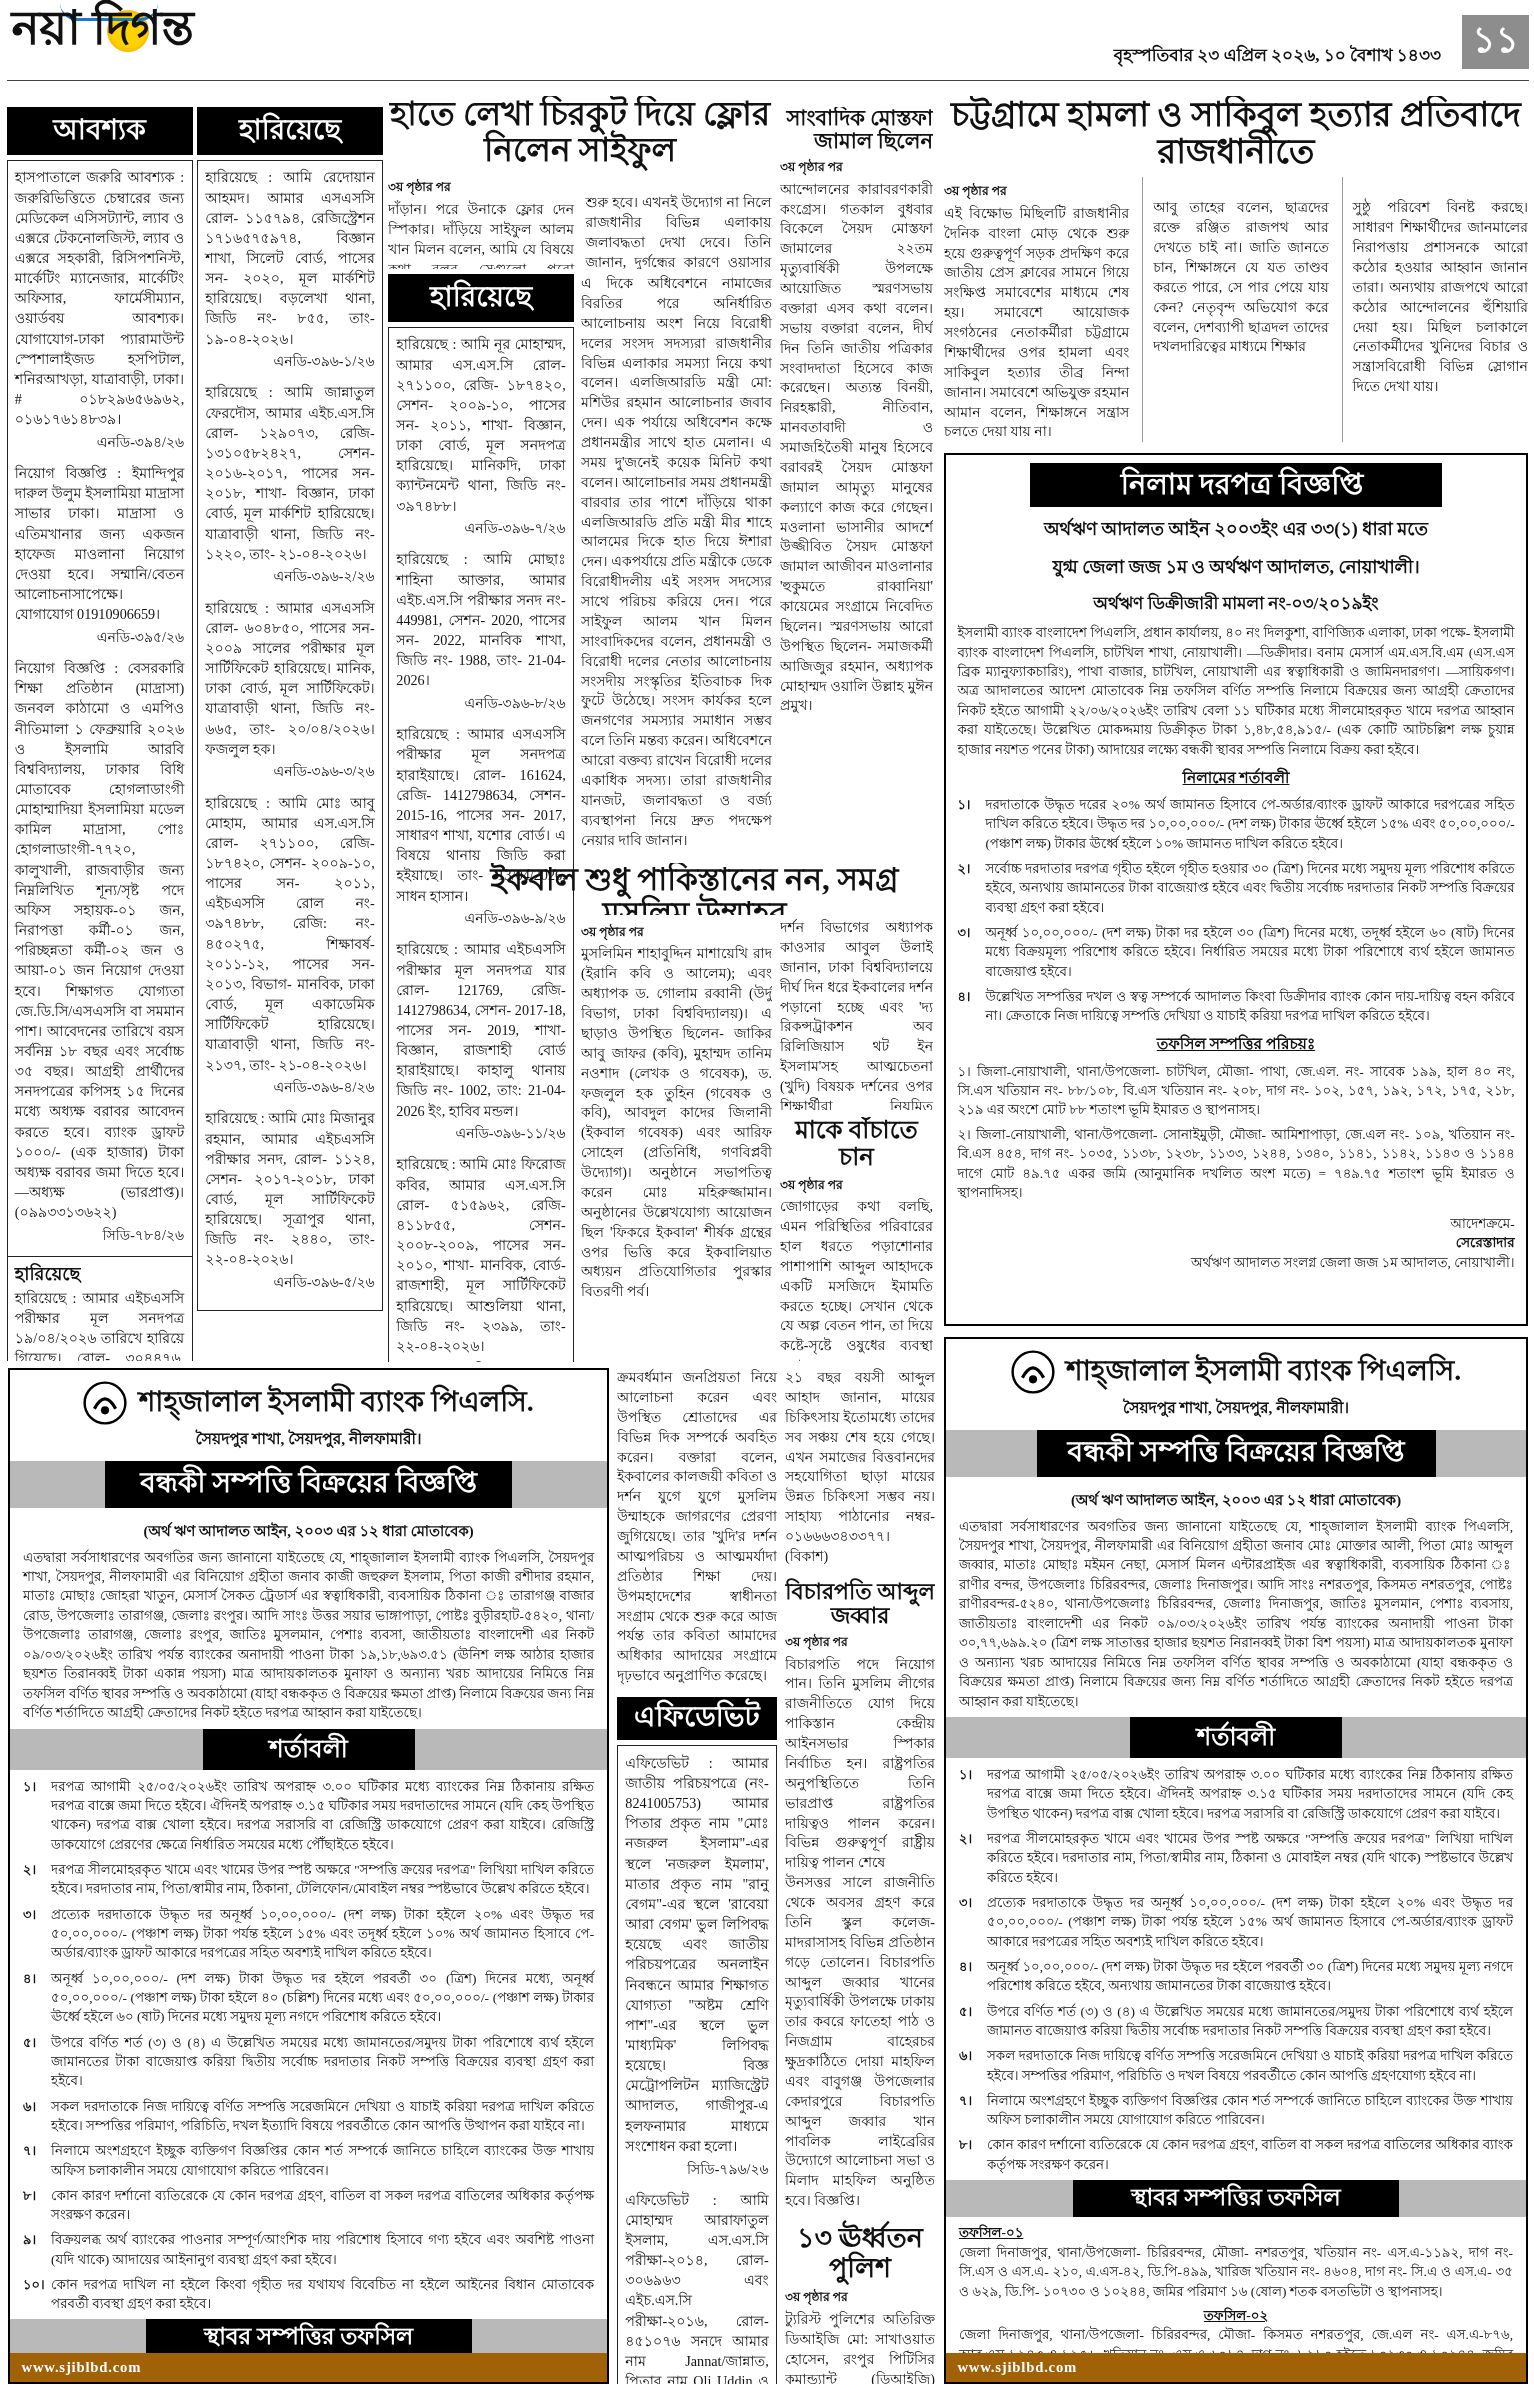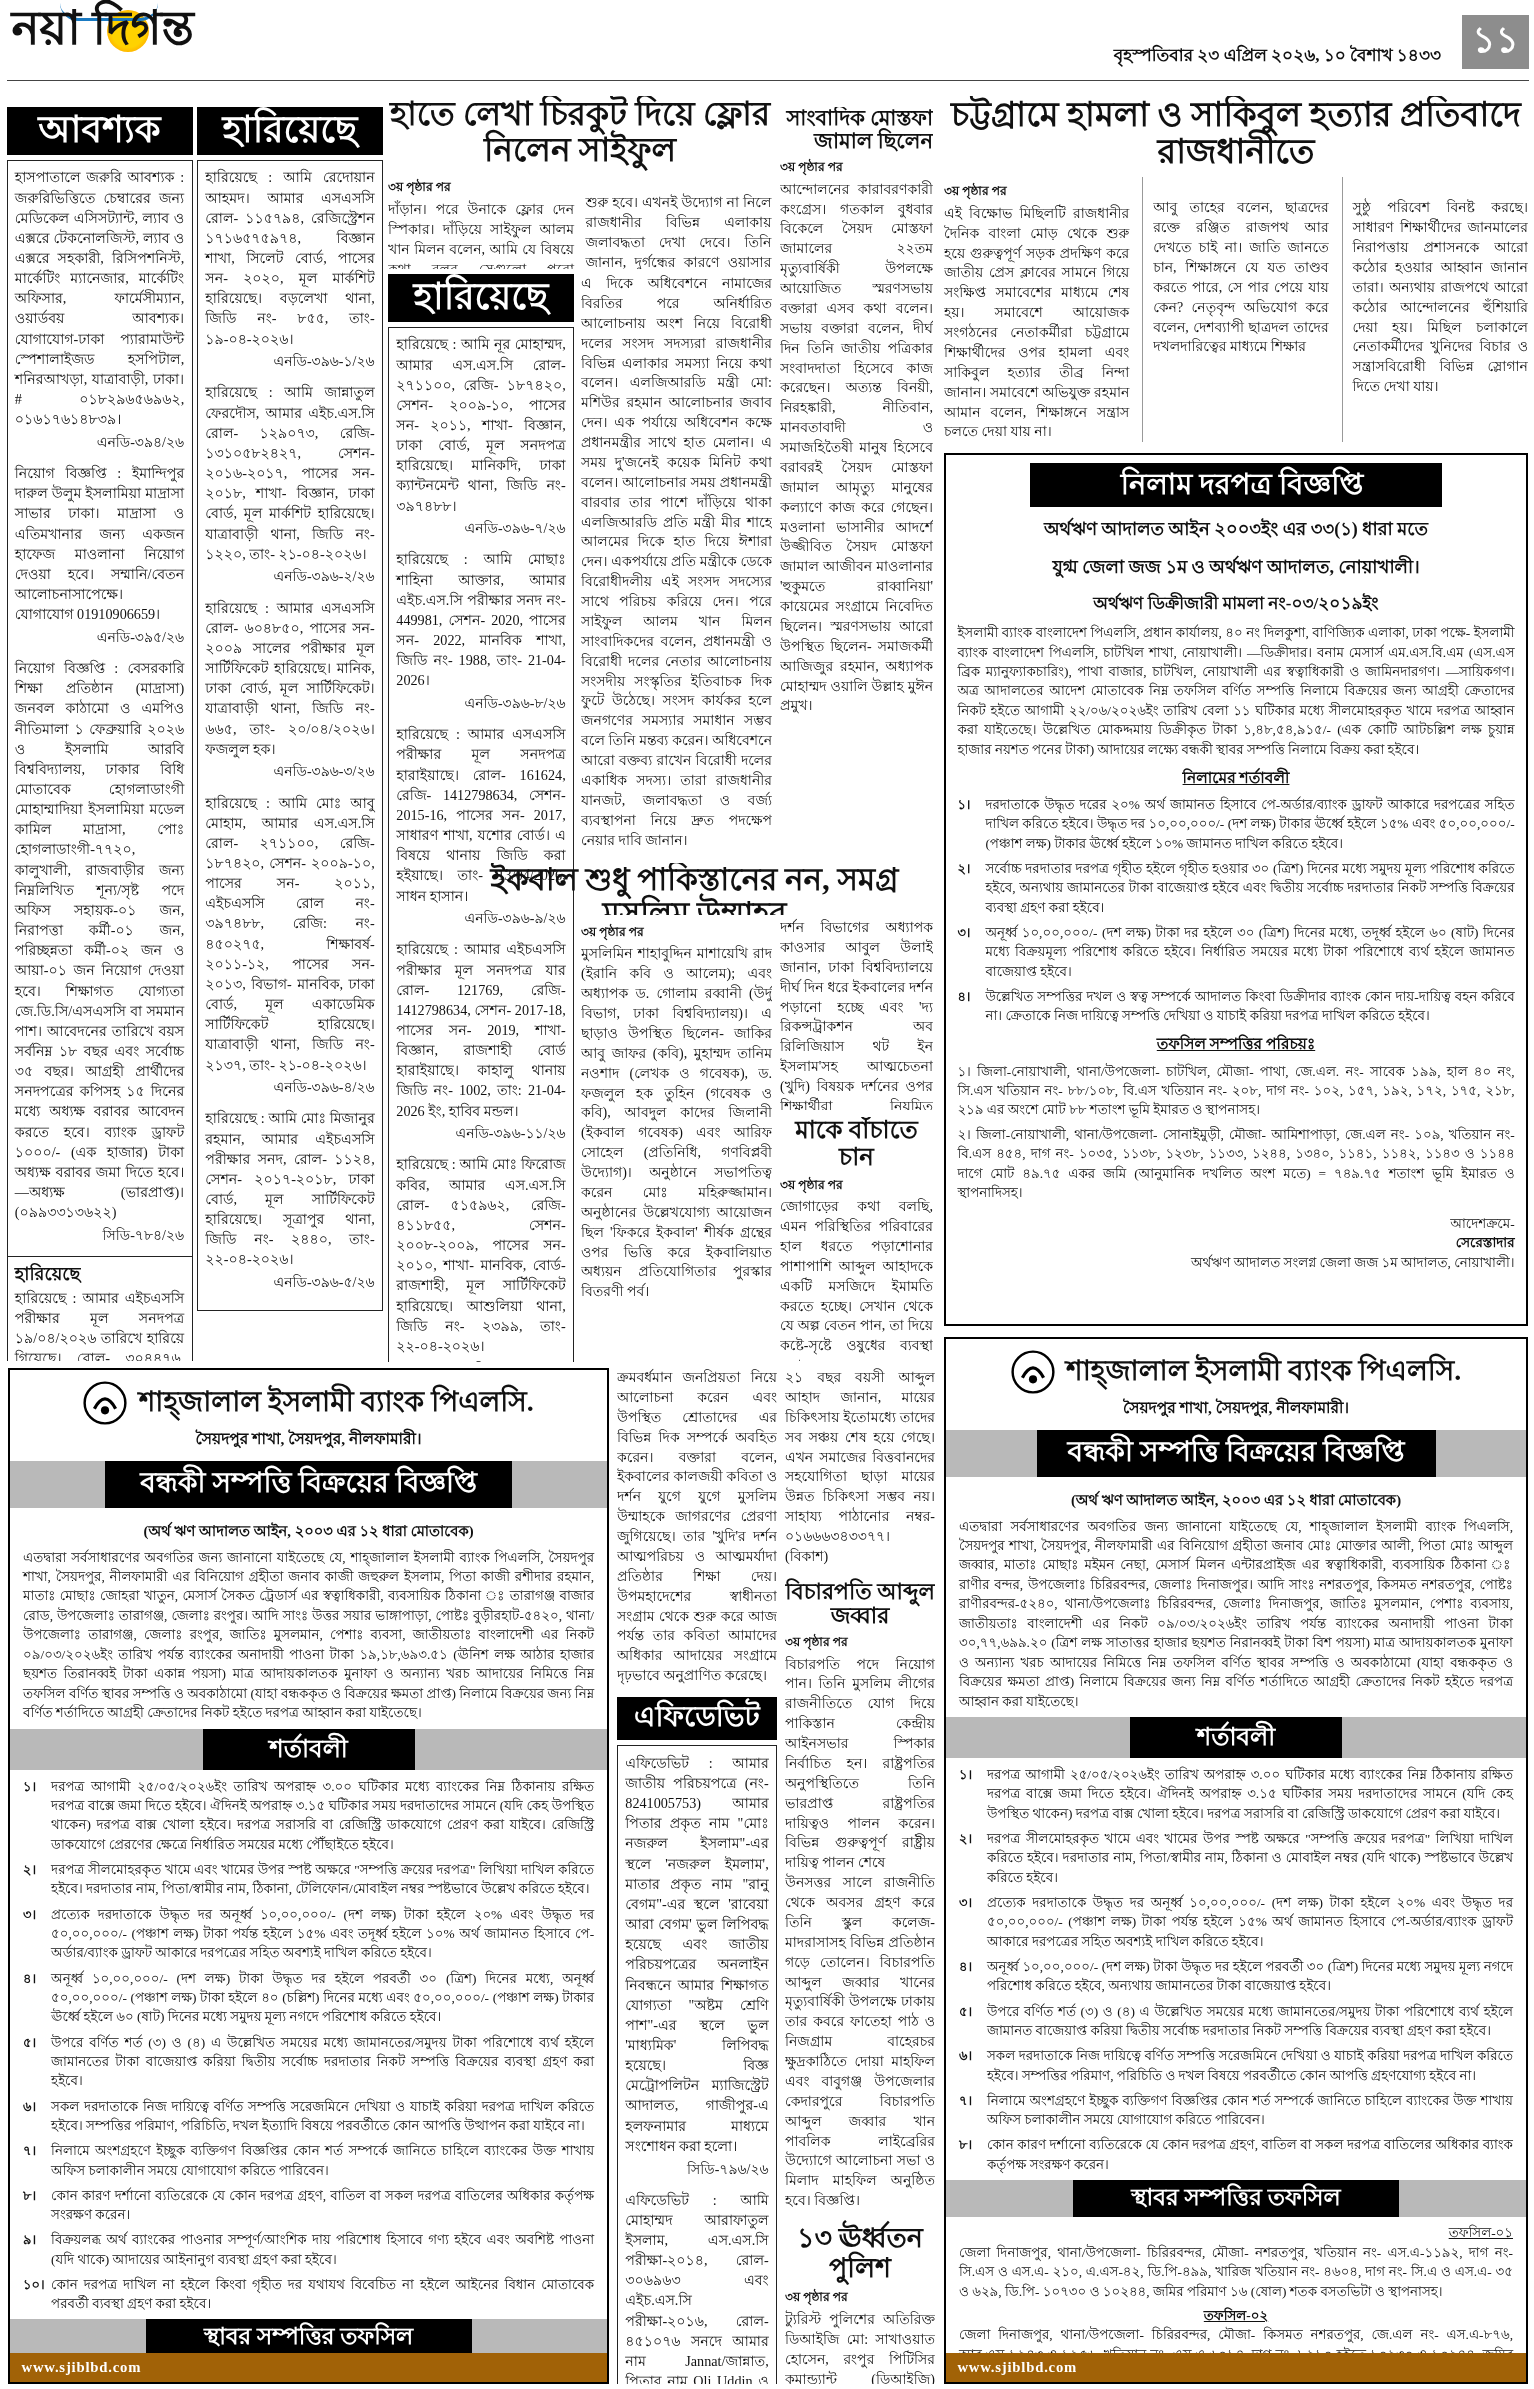--- a/index.html
+++ b/index.html
@@ -2,21 +2,21 @@
 <html style="font-size:13px"><head>
 <meta charset="utf-8">
 <style>
   html,body{margin:0;padding:0;background:#e8e8e8;}
   #page{position:relative;width:1535px;height:2389px;background:#ffffff;
         font-family:"Liberation Serif","DejaVu Serif",serif;color:#111;overflow:hidden;}
   .abs{position:absolute;}
   .rule{border-top:1.6px solid #444;}
   .banner{background:#000;color:#fff;font-weight:bold;text-align:center;
           display:flex;align-items:center;justify-content:center;}
-  .colbanner{height:46px;font-size:37px;border:1.6px solid #000;}
+  .colbanner{height:46px;font-size:28px;border:1.6px solid #000;}
   .adbox{border:1.2px solid #222;padding:6.5px 7.3px;margin-top:4.9px;overflow:hidden;}
   .ad{font-size:14.2px;line-height:1.42;text-align:justify;}
   .ref{font-size:14px;text-align:right;margin:1.6px 0 8.1px 0;}
   .hl{font-weight:bold;line-height:1.1;text-align:right;}
   .cont{font-size:12.2px;font-weight:bold;margin:4.9px 0 1.6px 0;}
   .body{font-size:14px;line-height:1.42;text-align:justify;}
   .vline{border-left:0.8px solid #999;}
   .graybar{background:#b9b9b9;}
   .bankbox{border:2px solid #000;background:#fff;}
   .bankname{font-weight:bold;font-size:28px;}
@@ -330,21 +330,21 @@
         </div>
       <div class="term-row">
           <div class="term-n">৮।</div>
           <div class="terms">কোন কারণ দর্শানো ব্যতিরেকে যে কোন দরপত্র গ্রহণ, বাতিল বা সকল দরপত্র বাতিলের অধিকার ব্যাংক কর্তৃপক্ষ সংরক্ষণ করেন।</div>
         </div>
     </div>
     <div class="graybar" style="height:37px;display:flex;align-items:center;justify-content:center;">
       <div class="banner" style="height:37px;width:326px;font-size:23px;">স্থাবর সম্পত্তির তফসিল</div>
     </div>
     <div style="padding:6.5px 13px 0 13px;">
-      <div class="terms" style="font-weight:normal;text-align:right;text-decoration:underline;">তফসিল-০১</div>
+      <div class="terms" style="font-weight:bold;text-align:left;text-decoration:underline;">তফসিল-০১</div>
       <div class="terms">জেলা দিনাজপুর, থানা/উপজেলা- চিরিরবন্দর, মৌজা- নশরতপুর, খতিয়ান নং- এস.এ-১১৯২, দাগ নং- সি.এস ও এস.এ- ২১০, এ.এস-৪২, ডি.পি-৪৯৯, খারিজ খতিয়ান নং- ৪৬০৪, দাগ নং- সি.এ ও এস.এ- ৩৫ ও ৬২৯, ডি.পি- ১০৭৩০ ও ১০২৪৪, জমির পরিমাণ ১৬ (ষোল) শতক বসতভিটা ও স্থাপনাসহ।</div>
       <div class="terms" style="font-weight:bold;text-align:center;text-decoration:underline;margin-top:4.9px;">তফসিল-০২</div>
       <div class="terms">জেলা দিনাজপুর, থানা/উপজেলা- চিরিরবন্দর, মৌজা- কিসমত নশরতপুর, জে.এল নং- এস.এ-৮৭৬, আর.এস-১২৪৩ ও ১২৫৬, খতিয়ান নং- এস.এ-৬০১৪, দাগ নং- ৮২১০ হইতে ১০২৩০ ও ১০২৪৪, জমির পরিমাণ ২৪ (চব্বিশ) শতক বসতভিটা জমি।</div>
 
     </div>
     <div class="footerbar abs" style="left:0;bottom:0;width:100%;height:29px;box-sizing:border-box;">www.sjiblbd.com</div>
   </div>
 
 </div>
 

